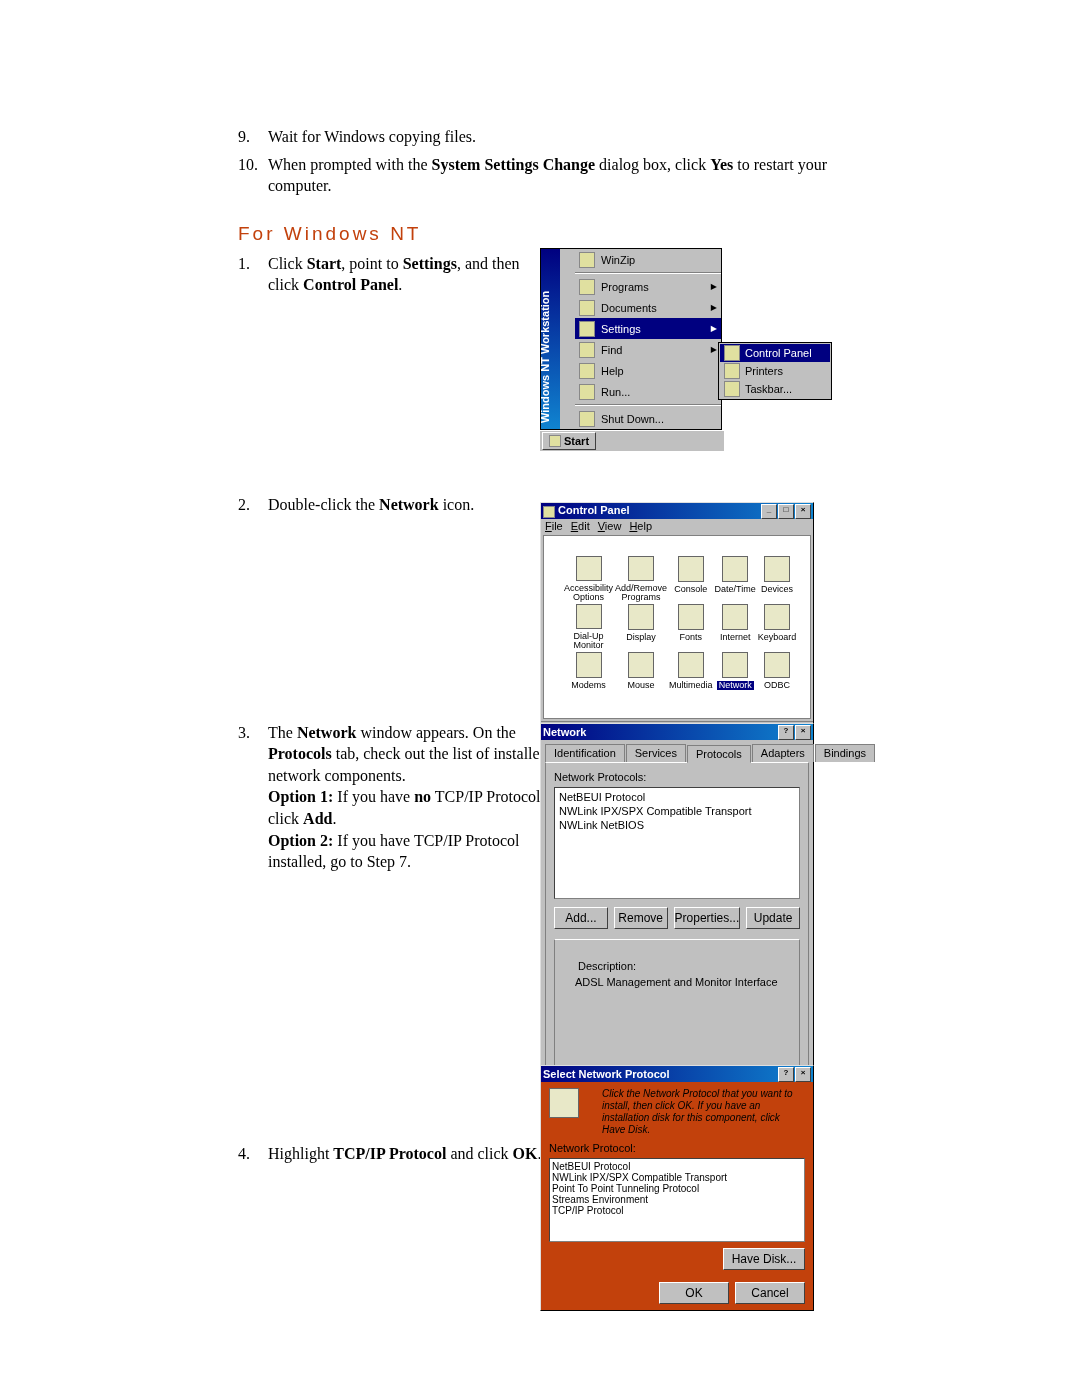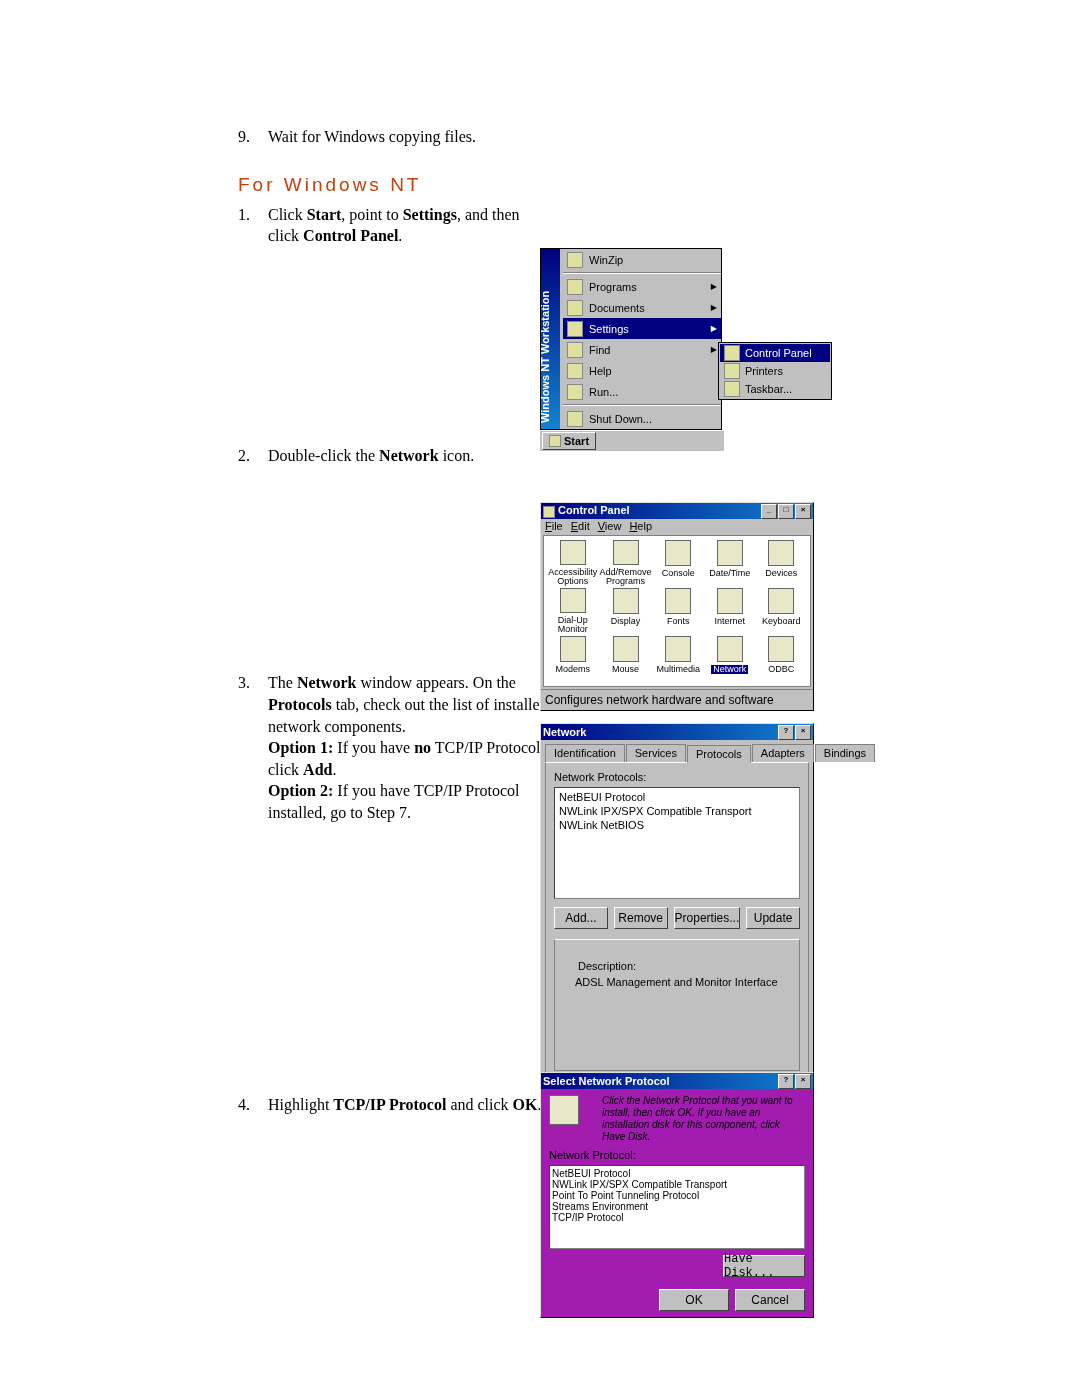--- a/index.html
+++ b/index.html
@@ -14,59 +14,59 @@
   ol.steps>li{display:flex;}
   ol.steps>li .num{width:30px;flex:0 0 30px;}
   ol.steps>li .txt{flex:1;max-width:280px;}
   .bold{font-weight:bold;}
   
   .shots{position:absolute;left:540px;top:248px;width:300px;font-family:Tahoma,Arial,sans-serif;font-size:11px;color:#000;}
   
   .startmenu{position:relative;width:180px;border:1px solid #000;background:#c0c0c0;}
   .startmenu .band{position:absolute;left:0;top:0;bottom:0;width:19px;background:linear-gradient(#000080,#1084d0);}
   .startmenu .band .bandtxt{position:absolute;left:50%;bottom:6px;transform-origin:left bottom;transform:rotate(-90deg) translateX(0);color:#fff;font-size:11px;white-space:nowrap;font-weight:bold;}
-  .sm-items{margin-left:22px;}
+  .sm-items{margin-left:34px;}
   .sm-item{display:flex;align-items:center;height:21px;padding:0 4px;gap:6px;}
   .sm-item.sel{background:#000080;color:#fff;}
   .sm-sep{height:1px;background:#808080;border-bottom:1px solid #fff;margin:2px 0;}
   .sm-arrow{margin-left:auto;font-size:8px;}
   .ico{width:16px;height:16px;display:inline-block;background:#e0e0a0;border:1px solid #888;box-sizing:border-box;}
   .startbar{display:flex;align-items:center;height:20px;background:#c0c0c0;border-top:1px solid #fff;padding:0 2px;gap:2px;}
   .startbtn{display:flex;align-items:center;height:16px;padding:0 6px;border:1px solid #fff;border-right-color:#404040;border-bottom-color:#404040;background:#c0c0c0;font-weight:bold;font-size:11px;gap:3px;}
   .submenu{position:absolute;left:178px;top:94px;background:#c0c0c0;border:1px solid #000;min-width:110px;padding:1px;}
   .sub-item{display:flex;align-items:center;height:18px;padding:0 4px;gap:5px;font-size:11px;}
   .sub-item.sel{background:#000080;color:#fff;}
   
   .win{background:#c0c0c0;border:1px solid #000;border-top-color:#dfdfdf;border-left-color:#dfdfdf;width:272px;margin-top:20px;}
   .titlebar{height:16px;background:linear-gradient(to right,#000080,#1084d0);color:#fff;display:flex;align-items:center;justify-content:space-between;padding:0 2px;font-size:11px;font-weight:bold;}
   .titlebar .ctrls{display:flex;gap:1px;}
   .winbtn{width:14px;height:13px;background:#c0c0c0;border:1px solid #fff;border-right-color:#404040;border-bottom-color:#404040;font-size:8px;line-height:10px;text-align:center;color:#000;}
   .menubar{display:flex;gap:8px;padding:1px 4px;font-size:11px;background:#c0c0c0;}
-  .cp-grid{display:grid;grid-template-columns:repeat(5,1fr);gap:2px;padding:4px;background:#fff;border:1px solid #808080;margin:2px;}
+  .cp-grid{display:grid;grid-template-columns:repeat(5,1fr);gap:2px;padding:20px;background:#fff;border:1px solid #808080;margin:2px;}
   .cp-cell{display:flex;flex-direction:column;align-items:center;justify-content:flex-start;height:46px;text-align:center;font-size:9px;line-height:1;}
   .cp-cell .icn{width:24px;height:24px;margin-bottom:3px;background:#e8e8c8;border:1px solid #666;}
   .cp-cell.sel .lbl{background:#000080;color:#fff;padding:0 2px;}
   .statusbar{font-size:12px;padding:3px 4px;border-top:1px solid #808080;}
   .cp-wrap{position:relative;}
   
   .dlg{width:272px;background:#c0c0c0;border:1px solid #000;border-top-color:#dfdfdf;border-left-color:#dfdfdf;margin-top:20px;}
   .tabs{display:flex;padding:4px 4px 0 4px;font-size:11px;}
   .tab{padding:2px 8px;border:1px solid #808080;border-bottom:none;background:#c0c0c0;margin-right:1px;}
   .tab.active{background:#c0c0c0;border-bottom:1px solid #c0c0c0;position:relative;top:1px;}
   .tab-body{border:1px solid #808080;border-top-color:#fff;margin:0 4px 4px;padding:8px;background:#c0c0c0;}
   .lbl-text{font-size:11px;margin-bottom:4px;}
   .listbox{background:#fff;border:1px solid #808080;border-top-color:#404040;border-left-color:#404040;height:106px;padding:2px;font-size:11px;overflow:hidden;}
   .listbox .li{padding:1px 2px;}
   .btnrow{display:flex;gap:6px;margin-top:8px;}
   .btn{flex:1;height:20px;background:#c0c0c0;border:1px solid #fff;border-right-color:#404040;border-bottom-color:#404040;font-size:12px;display:flex;align-items:center;justify-content:center;}
   .groupbox{border:1px solid #808080;border-top-color:#fff;margin-top:10px;padding:20px;font-size:11px;height:90px;}
   .dlg-btns{display:flex;justify-content:flex-end;gap:6px;padding:6px 8px;}
   .dlg-btns .btn{flex:0 0 68px;}
   
-  .dlg2{width:272px;background:#a21caf;border:1px solid #000;border-top-color:#dfdfdf;border-left-color:#dfdfdf;margin-top:14px;}
+  .dlg2{width:272px;background:#c2410c;border:1px solid #000;border-top-color:#dfdfdf;border-left-color:#dfdfdf;margin-top:7px;}
   .dlg2 .body{padding:6px 8px;font-size:10px;}
   .dlg2 .instr{display:flex;gap:23px;margin-bottom:6px;line-height:1.2;font-style:italic;}
   .dlg2 .instr .icn{flex:0 0 28px;height:28px;background:#e8e8c8;border:1px solid #666;}
   .listbox2{background:#fff;border:1px solid #808080;border-top-color:#404040;border-left-color:#404040;height:78px;padding:2px;font-size:10px;overflow:hidden;position:relative;}
   
   .shot-1{}
   .shot-2{position:absolute;top:234px;}
   .shot-3{position:absolute;top:455px;}
   .shot-4{position:absolute;top:810px;}
   .steps>li.step-2{margin-top:198px;}
@@ -78,20 +78,26 @@
 <body>
 
 <div class="page">
   <div class="content">
 
     <ol class="main">
       <li>
         <span class="num">9.</span>
         <span class="txt">Wait for Windows copying files.</span>
       </li>
+      <li style="margin-top:6px;">
+        <span class="num">10.</span>
+        <span class="txt">
+          <span>When prompted with the </span><span class="bold">System Settings Change</span><span> dialog box, click </span><span class="bold">Yes</span><span> to restart your computer.</span>
+        </span>
+      </li>
     </ol>
 
     <h3 class="section-title">For Windows NT</h3>
 
     <ol class="steps">
       <li>
         <span class="num">1.</span>
         <span class="txt">
           <span>Click </span><span class="bold">Start</span><span>, point to </span><span class="bold">Settings</span><span>, and then click </span><span class="bold">Control Panel</span><span>.</span>
         </span>
@@ -327,21 +333,21 @@
             <span>Click the Network Protocol that you want to install, then click OK. If you have an installation disk for this component, click Have Disk.</span>
           </div>
           <div class="lbl-text">Network Protocol:</div>
           <div class="listbox2">
             <div class="li">NetBEUI Protocol</div>
             <div class="li">NWLink IPX/SPX Compatible Transport</div>
             <div class="li">Point To Point Tunneling Protocol</div>
             <div class="li">Streams Environment</div>
             <div class="li sel">TCP/IP Protocol</div>
           </div>
-          <div class="dlg-btns" style="padding:6px 0 0;font-family:Liberation Mono, monospace;">
+          <div class="dlg-btns" style="padding:6px 0 0;">
             <div class="btn" style="flex:0 0 80px;">Have Disk...</div>
           </div>
         </div>
         <div class="dlg-btns">
           <div class="btn">OK</div>
           <div class="btn">Cancel</div>
         </div>
       </div>
     </div>
 

